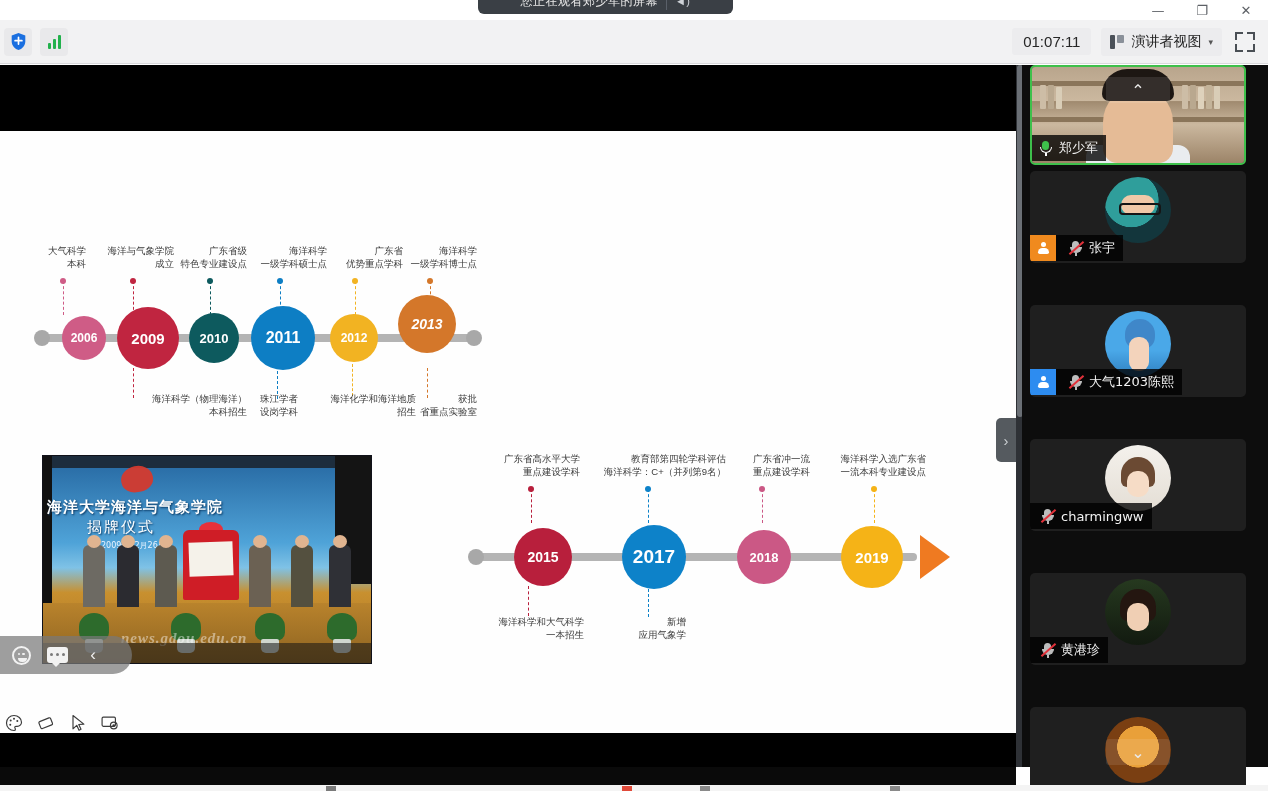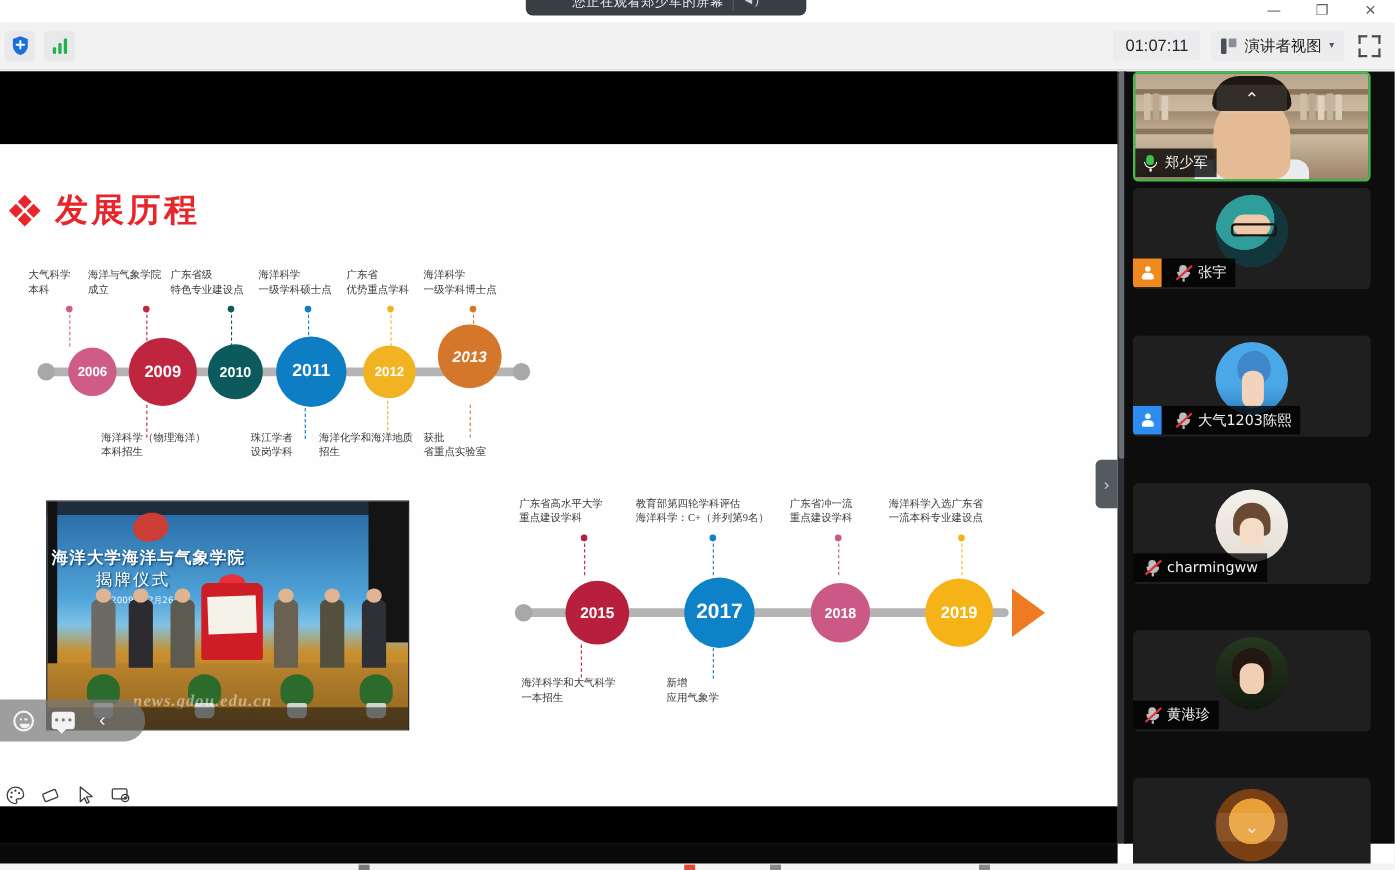--- a/index.html
+++ b/index.html
@@ -95,22 +95,22 @@
   
   .tl { position:absolute; }
   .tl-rail { position:absolute; height:8px; background:#b4b4b4; border-radius:4px; top:0; }
   .tl-cap  { position:absolute; width:16px; height:16px; border-radius:50%; background:#a8a8a8; top:-4px; }
   .node {
     position:absolute; border-radius:50%; color:#fff; font-weight:700;
     display:flex; align-items:center; justify-content:center;
     font-family:"Liberation Sans",sans-serif;
   }
   .lbl {
-    position:absolute; text-align:left; font-size:9.5px; color:#3a3a3a; line-height:1.35;
-    font-family:Liberation Serif, serif; white-space:nowrap;
+    position:absolute; text-align:right; font-size:9.5px; color:#3a3a3a; line-height:1.35;
+    font-family:Liberation Sans, sans-serif; white-space:nowrap;
   }
   .connector { position:absolute; border-left:1.5px dashed #cc7f91; height:34px; }
   .dotmark { position:absolute; width:6px; height:6px; border-radius:50%; }
 
   .arrow-head{
     position:absolute; width:0; height:0;
     border-top:22px solid transparent; border-bottom:22px solid transparent;
     border-left:30px solid #ef7a21;
   }
 
@@ -287,29 +287,20 @@
     </div>
   </div>
 
   <div class="stage">
     <div class="slide-black-top"></div>
     <div class="slide-black-bot"></div>
   </div>
 
   <div class="slide" style="left:0;top:131px;width:1016px;height:602px;">
 
-    <div class="slide-title" style="top:40px;left:10px;">
-      <span class="diamond-bullet">
-        <i class="t"></i>
-          <i class="l"></i>
-          <i class="r"></i>
-          <i class="b"></i>
-      </span>
-      <h1>发展历程</h1>
-    </div>
 
     <div class="tl">
       <div class="tl-rail" style="left:36px; top:203px; width:444px;"></div>
       <div class="tl-cap" style="left:34px; top:199px;"></div>
       <div class="tl-cap" style="left:466px; top:199px;"></div>
 
       <div class="lbl" style="left:26px; top:114px; width:60px;">
         <div>大气科学</div>
         <div>本科</div>
       </div>

